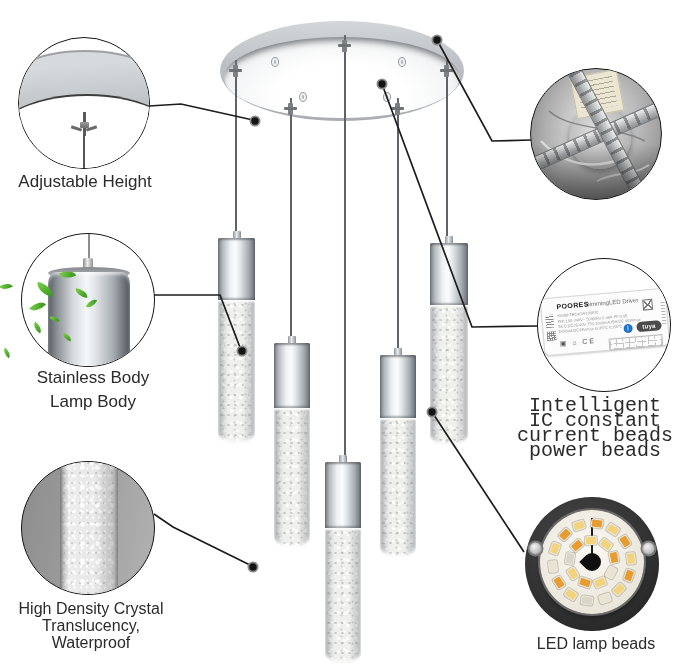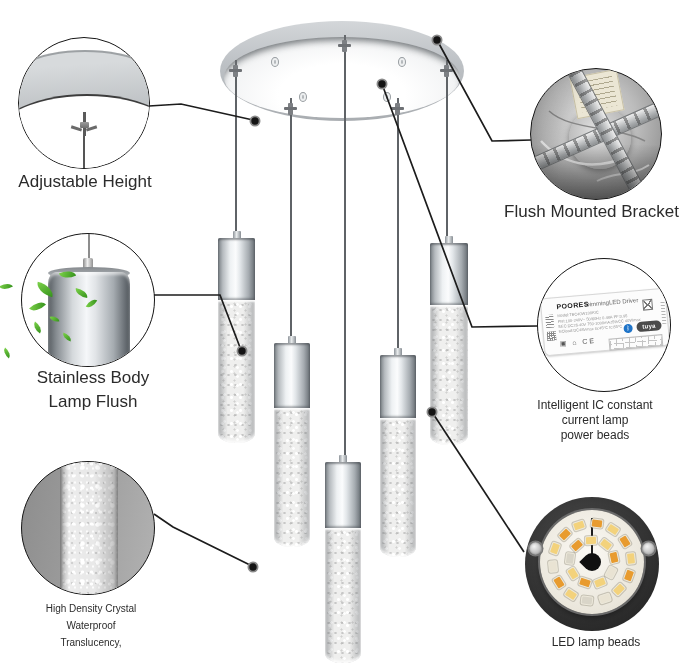--- a/index.html
+++ b/index.html
@@ -185,74 +185,73 @@
     <svg width="132" height="132" style="position:absolute;left:0;top:0;">
       <path d="M10,72 C 32,96 62,102 96,88" fill="none" stroke="#ededed" stroke-width="2.5"></path>
       <path d="M18,42 C 40,62 82,56 114,72" fill="none" stroke="#868686" stroke-width="1.5"></path>
       <path d="M66,112 C 84,102 100,108 118,96" fill="none" stroke="#e6e6e6" stroke-width="2"></path>
     </svg>
     <div class="jlabel"></div>
     <div class="bar" style="left:-22px;top:58px;width:185px;transform:rotate(-24deg);"></div>
     <div class="bar" style="left:-12px;top:55px;width:175px;transform:rotate(62deg);"></div>
     <div class="shade"></div>
   </div>
-  <div class="label" style="left:504px;top:202px;width:175px;font-size:17px;">Flush Mounted Bracket</div>
 
   <div class="callout z20" style="left:21px;top:233px;width:134px;height:134px;">
     <div class="abs" style="left:66px;top:0;width:2px;height:30px;background:#8d8d8d;"></div>
     <div class="abs" style="left:61px;top:24px;width:10px;height:13px;border-radius:2px;background:linear-gradient(90deg,#8a8a8a,#eeeeee 45%,#909090);"></div>
     <div class="cyl-top"></div>
     <div class="cyl"></div>
     <div class="leaf" style="left:38px;top:36px;transform:rotate(-25deg);"></div>
     <div class="leaf" style="left:14px;top:50px;transform:rotate(15deg);width:18px;height:11px;"></div>
     <div class="leaf" style="left:8px;top:68px;transform:rotate(-45deg);"></div>
     <div class="leaf" style="left:53px;top:55px;transform:rotate(10deg);width:13px;height:8px;"></div>
     <div class="leaf" style="left:64px;top:66px;transform:rotate(-60deg);width:11px;height:7px;"></div>
     <div class="leaf" style="left:10px;top:90px;transform:rotate(35deg);width:11px;height:7px;"></div>
     <div class="leaf" style="left:28px;top:82px;transform:rotate(-10deg);width:9px;height:6px;"></div>
     <div class="leaf" style="left:40px;top:100px;transform:rotate(20deg);width:10px;height:6px;"></div>
   </div>
   <div class="leaf z20" style="left:0px;top:283px;transform:rotate(-30deg);width:12px;height:7px;"></div>
   <div class="leaf z20" style="left:2px;top:350px;transform:rotate(40deg);width:10px;height:6px;"></div>
   <div class="label" style="left:13px;top:366px;width:160px;font-size:17px;line-height:24px;">
     <div>Stainless Body</div>
-    <div>Lamp Flush</div>
+    <div>Lamp Body</div>
   </div>
 
   <div class="callout z20" style="left:537px;top:258px;width:134px;height:134px;">
     <div class="dbox">
       <span class="dlogo">POORES</span>
       <span class="dtitle">DimmingLED Driver</span>
       <span class="dline" style="top:15px;">Model:TBC40W100KIC</span>
       <span class="dline" style="top:21px;">PRI:100-240V~ 50/60Hz 0.48A PF:0.95</span>
       <span class="dline" style="top:26px;">SEC:DC26-40V 750-1000mA±5%CC 40Wmax</span>
       <span class="dline" style="top:31px;">NOload:DC48Vmax  ta:45°C  tc:85°C</span>
       <span class="weee"></span>
       <span class="bt">ᛒ</span>
       <span class="tuya">tuya</span>
       <span class="marks">▣ ⌂ CE</span>
       <span class="dtable"></span>
       <span class="dbarcode"></span>
       <span class="dqr"></span>
       <span class="dside"></span>
     </div>
   </div>
-  <div class="label" style="left:511px;top:398px;width:168px;font-size:12px;line-height:15px;">
+  <div class="label" style="left:511px;top:398px;width:168px;font-size:20px;line-height:15px;font-family:Liberation Mono, monospace;">
     <div>Intelligent IC constant</div>
-    <div>current lamp</div>
+    <div>current beads</div>
     <div>power beads</div>
   </div>
 
   <div class="callout z20" style="left:21px;top:461px;width:134px;height:134px;background:linear-gradient(100deg,#8d8d8d 0%,#9c9c9c 45%,#b2b2b2 100%);">
     <div class="tube"></div>
   </div>
-  <div class="label" style="left:8px;top:600px;width:166px;font-size:10px;line-height:17px;">
+  <div class="label" style="left:8px;top:600px;width:166px;font-size:16px;line-height:17px;">
     <div>High Density Crystal</div>
+    <div>Translucency,</div>
     <div>Waterproof</div>
-    <div>Translucency,</div>
   </div>
 
   <div class="callout z20" style="left:525px;top:497px;width:134px;height:134px;border:none;background:radial-gradient(circle at 45% 40%,#565656 0%,#333 58%,#181818 100%);">
     <div class="pcb">
       <div class="holewire"></div>
       <div class="hole"></div>
     <div class="led" style="left: 50.7px; top: 8.8px; transform: rotate(7deg); background: rgb(232, 155, 47);"></div>
         <div class="led" style="left: 67px; top: 14.7px; transform: rotate(33deg); background: rgb(243, 210, 124);"></div>
         <div class="led" style="left: 79.2px; top: 27px; transform: rotate(58deg); background: rgb(232, 155, 47);"></div>
         <div class="led" style="left: 84.8px; top: 43.5px; transform: rotate(84deg); background: rgb(243, 210, 124);"></div>
@@ -272,21 +271,21 @@
         <div class="led" style="left: 54.1px; top: 68px; transform: rotate(158deg); background: rgb(243, 210, 124);"></div>
         <div class="led" style="left: 39px; top: 68.4px; transform: rotate(198deg); background: rgb(232, 155, 47);"></div>
         <div class="led" style="left: 27.3px; top: 59px; transform: rotate(238deg); background: rgb(243, 210, 124);"></div>
         <div class="led" style="left: 24.2px; top: 44.3px; transform: rotate(278deg); background: rgb(217, 213, 200);"></div>
         <div class="led" style="left: 31.4px; top: 31px; transform: rotate(318deg); background: rgb(232, 155, 47);"></div>
         <div class="led" style="left: 45.4px; top: 25.5px; transform: rotate(358deg); background: rgb(243, 210, 124);"></div>
       </div>
     <div class="bscrew" style="left:4px;"></div>
     <div class="bscrew" style="left:117px;"></div>
   </div>
-  <div class="label" style="left:517px;top:635px;width:158px;font-size:12px;">LED lamp beads</div>
+  <div class="label" style="left:517px;top:635px;width:158px;font-size:16px;">LED lamp beads</div>
 
   <svg id="leads" width="679" height="667">
     <g fill="none" stroke="#1c1c1c" stroke-width="1.7">
       <path d="M149,106 L181,104 L253,120"></path>
       <path d="M437,40 L492,141 L531,140"></path>
       <path d="M154,295 L220,295 L241,350"></path>
       <path d="M382,84 L472,327 L538,326"></path>
       <path d="M154,514 L173,527 L252,566"></path>
       <path d="M432,412 L524,552"></path>
     </g>

